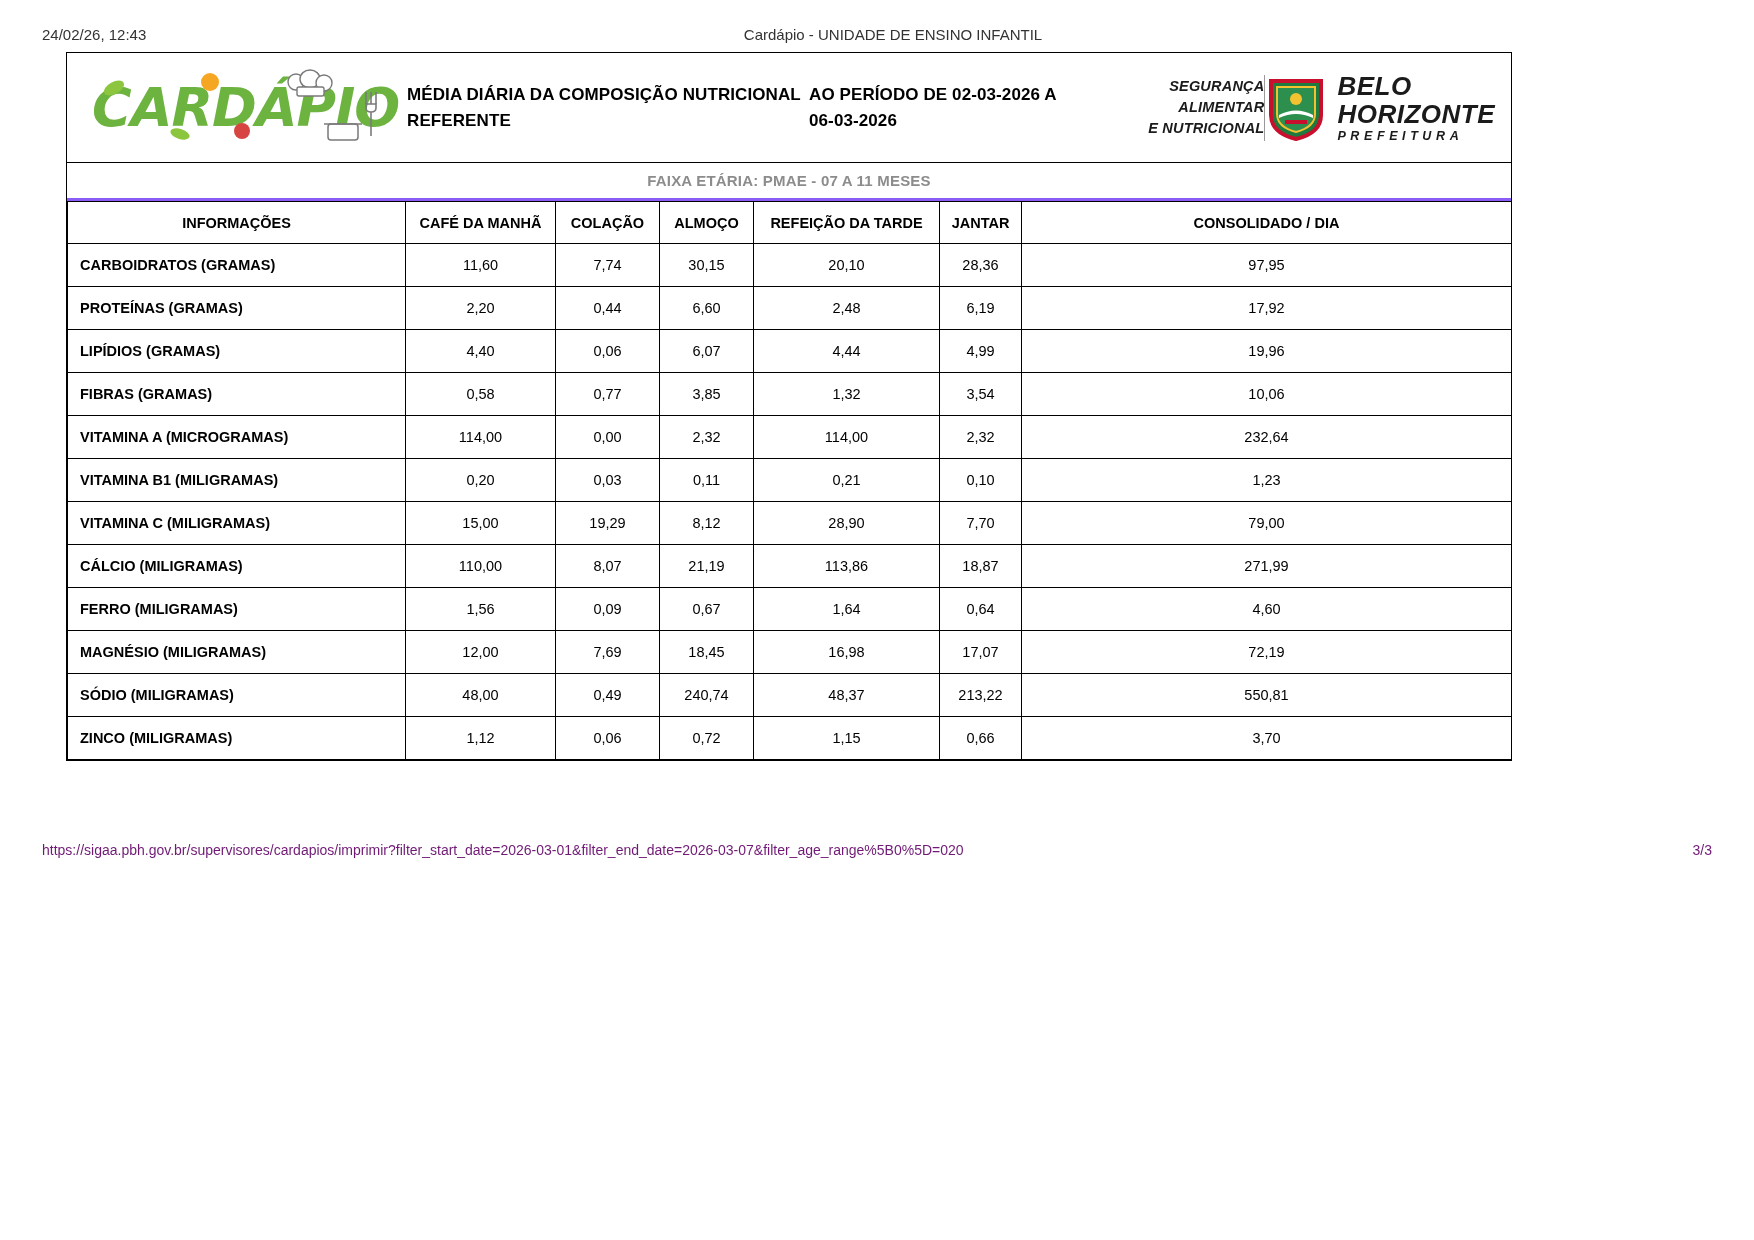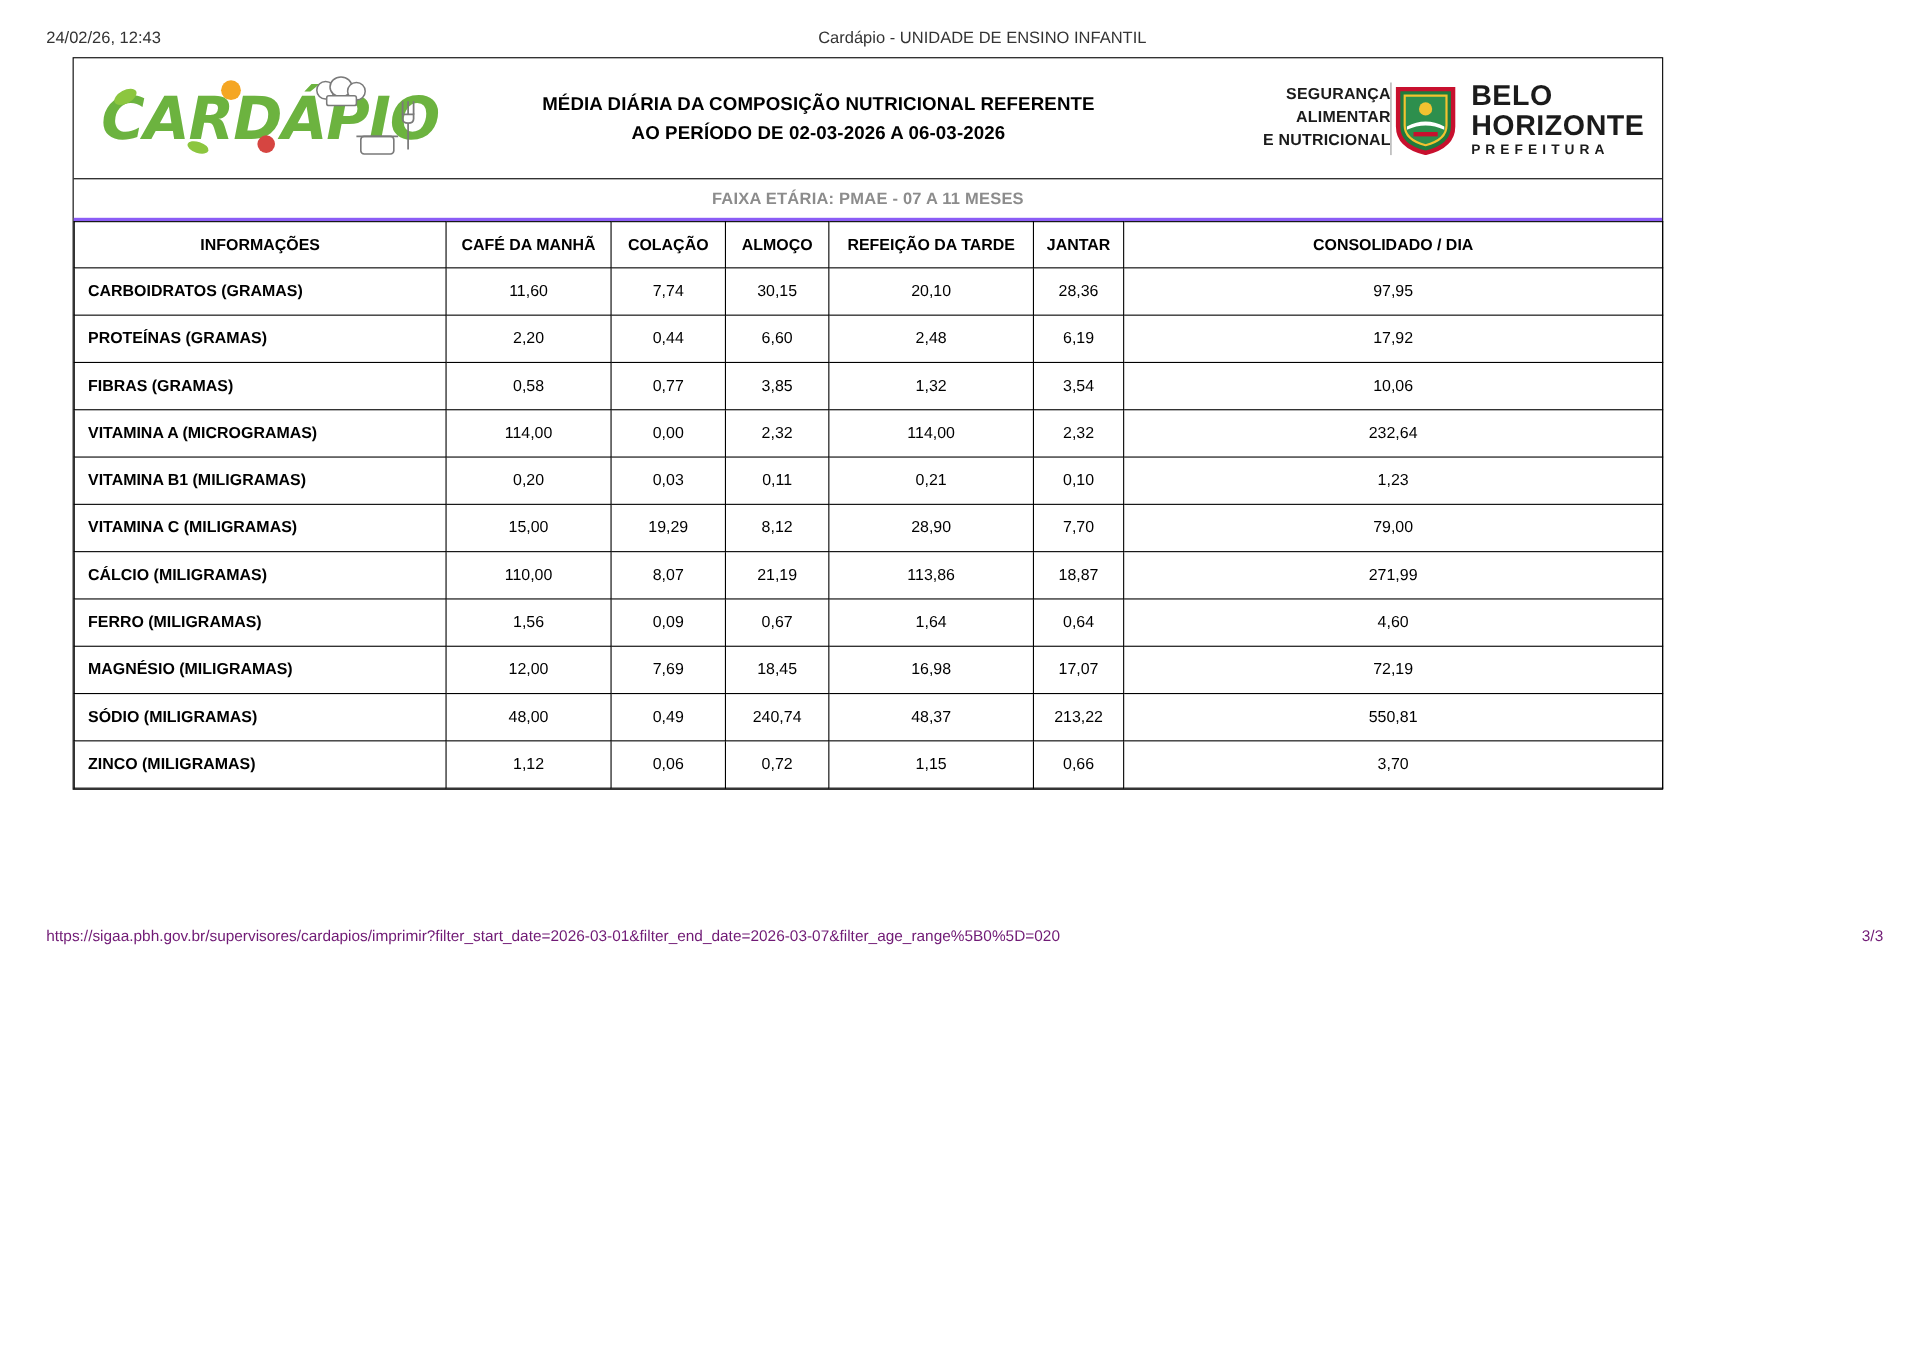--- a/index.html
+++ b/index.html
@@ -87,38 +87,39 @@
   .logo-cell {
     width: 340px;
     display: flex;
     align-items: center;
     justify-content: center;
     padding-left: 10px;
   }
   .title-cell {
     flex: 1;
     display: flex;
-    flex-direction: column;
+    flex-direction: row;
     align-items: center;
     justify-content: center;
-    text-align: right;
+    text-align: left;
   }
   .title-cell .t1, .title-cell .t2 {
     font-size: 17px;
     font-weight: bold;
     color: #000;
     line-height: 1.5;
     letter-spacing: .1px;
   }
   .brand-cell {
     width: 430px;
     display: flex;
     align-items: center;
     justify-content: flex-end;
     padding-right: 16px;
+    font-style: italic;
   }
   .san {
     text-align: right;
     font-size: 14.5px;
     font-weight: bold;
     color: #1b1b1b;
     line-height: 1.45;
     letter-spacing: .2px;
   }
   .vdiv {
@@ -340,20 +341,29 @@
         <tr>
           <td class="rowlabel">PROTEÍNAS (GRAMAS)</td>
           <td class="val">2,20</td>
           <td class="val">0,44</td>
           <td class="val">6,60</td>
           <td class="val">2,48</td>
           <td class="val">6,19</td>
           <td class="val">17,92</td>
         </tr>
         <tr>
+          <td class="rowlabel">LIPÍDIOS (GRAMAS)</td>
+          <td class="val">4,40</td>
+          <td class="val">0,06</td>
+          <td class="val">6,07</td>
+          <td class="val">4,44</td>
+          <td class="val">4,99</td>
+          <td class="val">19,96</td>
+        </tr>
+        <tr>
           <td class="rowlabel">FIBRAS (GRAMAS)</td>
           <td class="val">0,58</td>
           <td class="val">0,77</td>
           <td class="val">3,85</td>
           <td class="val">1,32</td>
           <td class="val">3,54</td>
           <td class="val">10,06</td>
         </tr>
         <tr>
           <td class="rowlabel">VITAMINA A (MICROGRAMAS)</td>

